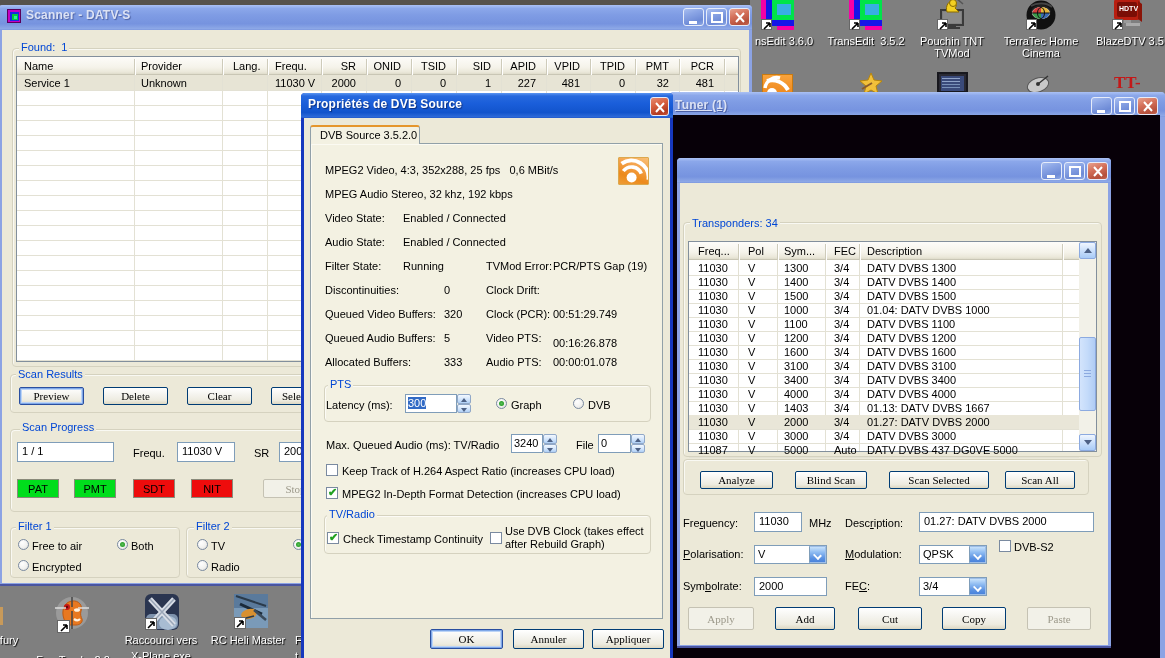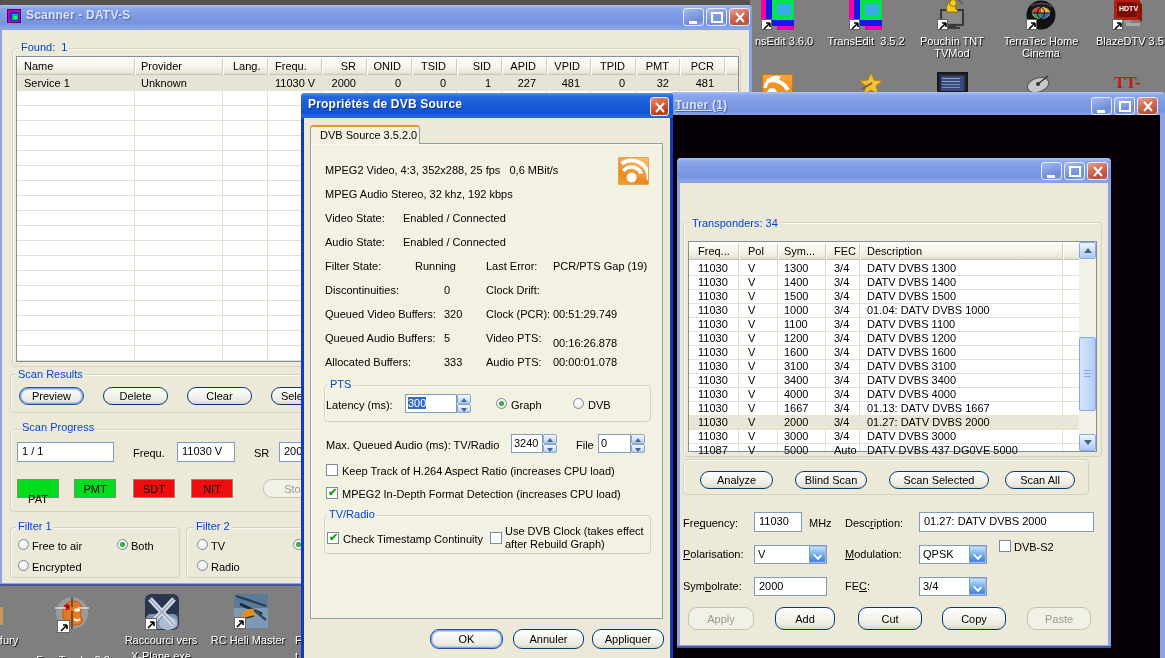--- a/index.html
+++ b/index.html
@@ -19,23 +19,23 @@
   background:linear-gradient(160deg,#A8BEF0 0%,#8CA6E6 30%,#6D8AD6 75%,#8DA8E4 100%); }
 .capbtn-close { background:linear-gradient(160deg,#E58A70 0%,#D8603F 40%,#B03A22 80%,#C85535 100%); }
 .cdim { background:linear-gradient(160deg,#E8A28E 0%,#D4705A 40%,#B5503C 80%,#C66650 100%); }
 .capbtn svg { position:absolute; left:0; top:0; }
 .wbody { position:absolute; background:#ECE9D8; }
 
 .grp { position:absolute; border:1px solid #D5D2BF; border-radius:4px;
   box-shadow:inset 1px 1px 0 rgba(255,255,255,.7); }
 .grplabel { position:absolute; color:#0046D5; background:#ECE9D8; padding:0 2px; top:-7px; }
 
-.btn { position:absolute; border:1px solid #003C74; border-radius:9px; color:#000;
+.btn { position:absolute; border:1px solid #003C74; border-radius:2px; color:#000;
   background:linear-gradient(180deg,#FFFFFF 0%,#F5F4EF 40%,#EDEBDF 78%,#DCD7C2 100%);
-  font-family:Liberation Sans, sans-serif; font-size:11px; text-align:center; }
+  font-family:Liberation Serif, serif; font-size:11px; text-align:center; }
 .btn-def { box-shadow:inset 0 0 0 1px #7FA8E8, inset 0 0 0 2px #BCD4F6; border-color:#2A4FA0; }
 .btn-dis { background:#F2F1E8; border-color:#C5C2B3; color:#9D9A8B; box-shadow:none; }
 
 .field { position:absolute; background:#fff; border:1px solid #7F9DB9; font-size:11px; padding:2px 0 0 4px; }
 
 .radio { position:absolute; width:11px; height:11px; border-radius:50%; border:1px solid #7A8AA0;
   background:radial-gradient(circle at 35% 30%,#FEFEFE 0%,#F2F2F0 55%,#D8D8D4 100%); }
 .radio-on::after { content:""; position:absolute; left:2px; top:2px; width:5px; height:5px; border-radius:50%;
   background:radial-gradient(circle,#5BBB5B 0%,#1E9C1E 80%); }
 .check { position:absolute; width:12px; height:12px; border:1px solid #7A8AA0; background:#fff; }
@@ -378,21 +378,21 @@
     <div class="btn" style="left:187px; top:387px; width:65px; height:18px; padding-top:2px;">Clear</div>
     <div class="btn" style="left:271px; top:387px; width:65px; height:18px; padding-top:2px;">Select All</div>
 
     <div class="grp" style="left:10px; top:429px; width:731px; height:83px;"></div>
     <div class="grplabel" style="left:20px; top:421px;">Scan Progress</div>
     <div class="field" style="left:17px; top:442px; width:97px; height:20px;">1 / 1</div>
     <div class="cell" style="left:133px; top:447px;">Frequ.</div>
     <div class="field" style="left:177px; top:442px; width:58px; height:20px;">11030 V</div>
     <div class="cell" style="left:254px; top:447px;">SR</div>
     <div class="field" style="left:279px; top:442px; width:55px; height:20px;">2000</div>
-    <div class="abs" style="left:17px; top:479px; width:42px; height:19px; background:#00DD1C; border:1px solid #8A8A7A; text-align:center; padding-top:13px;">PAT</div>
+    <div class="abs" style="left:17px; top:479px; width:42px; height:19px; background:#00DD1C; border:1px solid #8A8A7A; text-align:center; padding-top:3px;">PAT</div>
     <div class="abs" style="left:74px; top:479px; width:42px; height:19px; background:#00DD1C; border:1px solid #8A8A7A; text-align:center; padding-top:3px;">PMT</div>
     <div class="abs" style="left:133px; top:479px; width:42px; height:19px; background:#EE0C0C; border:1px solid #8A8A7A; text-align:center; padding-top:3px;">SDT</div>
     <div class="abs" style="left:191px; top:479px; width:42px; height:19px; background:#EE0C0C; border:1px solid #8A8A7A; text-align:center; padding-top:3px;">NIT</div>
     <div class="btn btn-dis" style="left:263px; top:479px; width:65px; height:19px; padding-top:3px;">Stop</div>
 
     <div class="grp" style="left:10px; top:527px; width:170px; height:51px;"></div>
     <div class="grplabel" style="left:16px; top:520px;">Filter 1</div>
     <div class="radio" style="left:18px; top:539px;"></div>
     <div class="cell" style="left:32px; top:540px;">Free to air</div>
     <div class="radio radio-on" style="left:117px; top:539px;"></div>
@@ -527,21 +527,21 @@
           <div class="cell" style="left:178px; top:132px;">DATV DVBS 3400</div>
           <div class="gridh" style="left:0; width:390px; top:145px;"></div>
           <div class="cell" style="left:9px; top:146px;">11030</div>
           <div class="cell" style="left:59px; top:146px;">V</div>
           <div class="cell" style="left:95px; top:146px;">4000</div>
           <div class="cell" style="left:145px; top:146px;">3/4</div>
           <div class="cell" style="left:178px; top:146px;">DATV DVBS 4000</div>
           <div class="gridh" style="left:0; width:390px; top:159px;"></div>
           <div class="cell" style="left:9px; top:160px;">11030</div>
           <div class="cell" style="left:59px; top:160px;">V</div>
-          <div class="cell" style="left:95px; top:160px;">1667</div>
+          <div class="cell" style="left:95px; top:160px;">1403</div>
           <div class="cell" style="left:145px; top:160px;">3/4</div>
           <div class="cell" style="left:178px; top:160px;">01.13: DATV DVBS 1667</div>
           <div class="gridh" style="left:0; width:390px; top:173px;"></div>
           <div class="abs" style="left:0; top:173px; width:390px; height:14px; background:#E9E6D8;"></div>
           <div class="cell" style="left:9px; top:174px;">11030</div>
           <div class="cell" style="left:59px; top:174px;">V</div>
           <div class="cell" style="left:95px; top:174px;">2000</div>
           <div class="cell" style="left:145px; top:174px;">3/4</div>
           <div class="cell" style="left:178px; top:174px;">01.27: DATV DVBS 2000</div>
           <div class="gridh" style="left:0; width:390px; top:187px;"></div>
@@ -632,22 +632,22 @@
     <div class="abs" style="left:9px; top:32px; width:110px; height:19px; background:#F3F1E2; border:1px solid #91A0A8; border-bottom:none; border-radius:3px 3px 0 0; border-top:2px solid #E5962C;"></div>
     <div class="cell" style="left:19px; top:36px;">DVB Source 3.5.2.0</div>
 
     <div class="cell" style="left:24px; top:71px;">MPEG2 Video, 4:3, 352x288, 25 fps&nbsp;&nbsp; 0,6 MBit/s</div>
     <div class="cell" style="left:24px; top:95px;">MPEG Audio Stereo, 32 khz, 192 kbps</div>
     <div class="cell" style="left:24px; top:119px;">Video State:</div>
       <div class="cell" style="left:102px; top:119px;">Enabled / Connected</div>
     <div class="cell" style="left:24px; top:143px;">Audio State:</div>
       <div class="cell" style="left:102px; top:143px;">Enabled / Connected</div>
     <div class="cell" style="left:24px; top:167px;">Filter State:</div>
-      <div class="cell" style="left:102px; top:167px;margin-left:12px;">Running</div>
-    <div class="cell" style="left:185px; top:167px;">Last Error:</div>
+      <div class="cell" style="left:102px; top:167px;">Running</div>
+    <div class="cell" style="left:185px; top:167px;">TVMod Error:</div>
       <div class="cell" style="left:252px; top:167px;">PCR/PTS Gap (19)</div>
     <div class="cell" style="left:24px; top:191px;">Discontinuities:</div>
       <div class="cell" style="left:143px; top:191px;">0</div>
     <div class="cell" style="left:185px; top:191px;">Clock Drift:</div>
     <div class="cell" style="left:24px; top:215px;">Queued Video Buffers:</div>
       <div class="cell" style="left:143px; top:215px;">320</div>
     <div class="cell" style="left:185px; top:215px;">Clock (PCR):</div>
       <div class="cell" style="left:252px; top:215px;">00:51:29.749</div>
     <div class="cell" style="left:24px; top:239px;">Queued Audio Buffers:</div>
       <div class="cell" style="left:143px; top:239px;">5</div>

